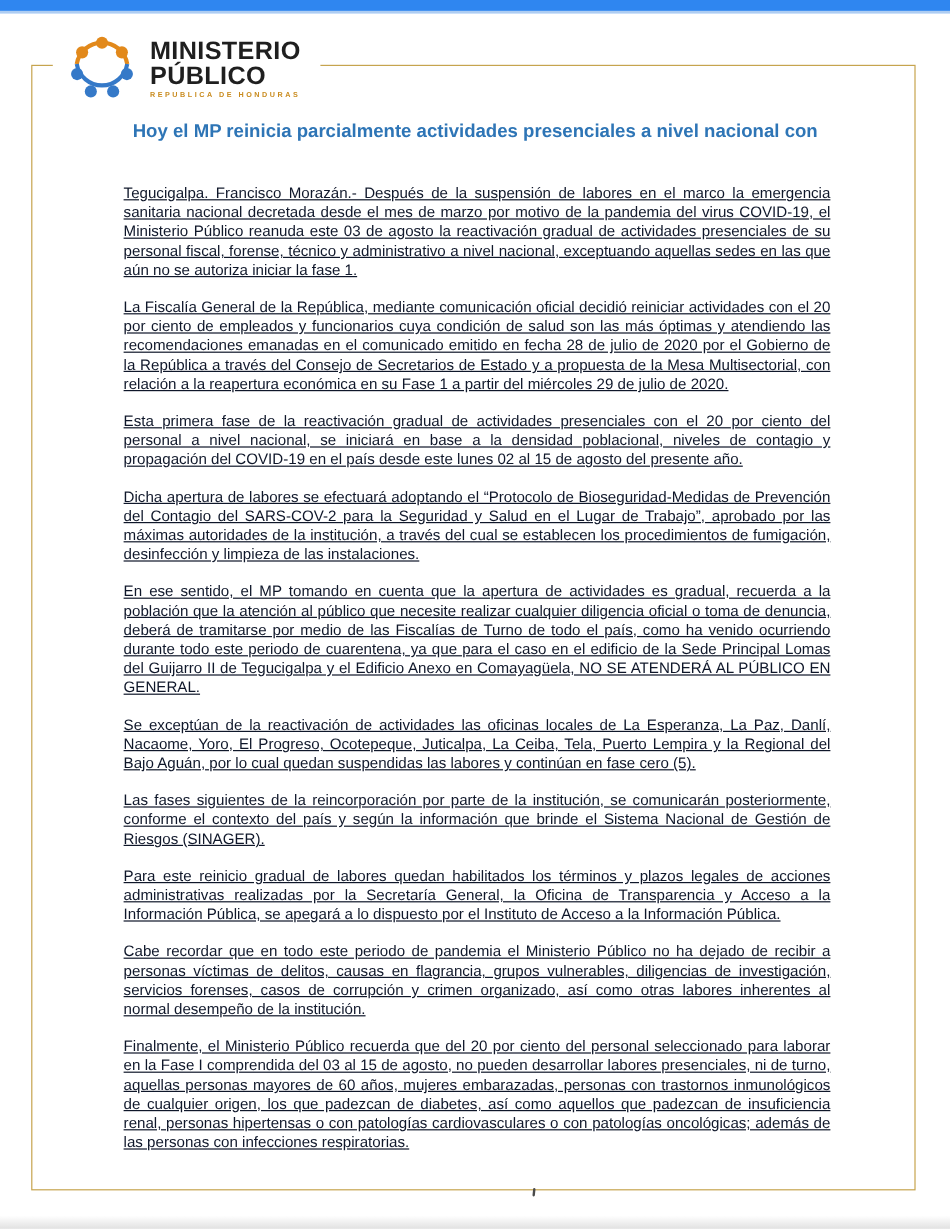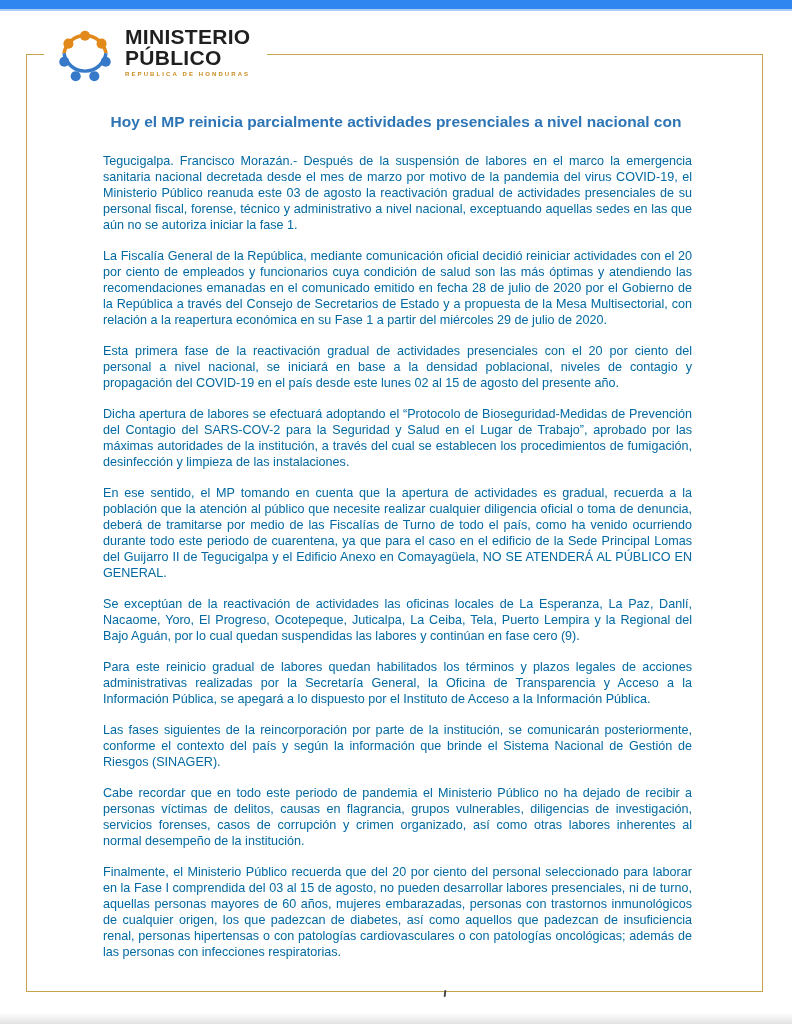--- a/index.html
+++ b/index.html
@@ -10,40 +10,41 @@
   .top-bar{
     position:absolute;top:0;left:0;width:792px;height:9px;
     background:#2F86F0;border-bottom:2px solid #AECDF2;
   }
   .gold-border{
     position:absolute;left:26px;top:54px;width:737px;height:938px;
     border:1.5px solid #C6A44E;box-sizing:border-box;
   }
   .logo{
     position:absolute;left:44px;top:22px;background:#ffffff;
-    padding:4px 16px 6px 10px;display:flex;align-items:flex-start;gap:9px;
+    padding:4px 16px 6px 10px;display:flex;align-items:center;gap:9px;
   }
   .logo svg{display:block;}
   .logo-name{
     font-size:21px;font-weight:bold;color:#1f1f1f;line-height:21px;letter-spacing:0.3px;
   }
   .logo-tagline{
     font-size:6px;font-weight:bold;color:#C98B1E;letter-spacing:2.1px;margin-top:3px;
     white-space:nowrap;
   }
   .doc-title{
-    position:absolute;top:96px;left:0;right:0;margin:16px auto;width:660px;
+    position:absolute;top:96px;left:0;right:0;margin:4px auto;width:660px;
     text-align:center;font-size:15.5px;font-weight:bold;color:#2E75B6;line-height:19.5px;
   }
   .article{
     position:absolute;top:153px;left:103px;width:589px;
   }
   .article p{
-    margin:0 0 15px 0;font-size:12.6px;line-height:16px;color:#0369a1;
+    margin:0 0 15px 0;font-size:12.6px;line-height:16px;color:#0f172a;
     text-align:justify;
+    text-decoration:underline;
   }
   .stray-mark{
     position:absolute;left:444px;top:990px;width:2px;height:7px;background:#4a4a4a;
     transform:rotate(6deg);border-radius:1px;
   }
   .photo-edge{
     position:absolute;left:0;bottom:0;width:792px;height:11px;
     background:linear-gradient(to bottom, rgba(120,120,120,0), rgba(120,120,120,0.22));
   }
 </style>
@@ -75,21 +76,21 @@
 <h1 class="doc-title">
   <span style="display:block">Hoy el MP reinicia parcialmente actividades presenciales a nivel nacional con</span>
 </h1>
 
 <main class="article">
   <p>Tegucigalpa. Francisco Morazán.- Después de la suspensión de labores en el marco la emergencia sanitaria nacional decretada desde el mes de marzo por motivo de la pandemia del virus COVID-19, el Ministerio Público reanuda este 03 de agosto la reactivación gradual de actividades presenciales de su personal fiscal, forense, técnico y administrativo a nivel nacional, exceptuando aquellas sedes en las que aún no se autoriza iniciar la fase 1.</p>
   <p>La Fiscalía General de la República, mediante comunicación oficial decidió reiniciar actividades con el 20 por ciento de empleados y funcionarios cuya condición de salud son las más óptimas y atendiendo las recomendaciones emanadas en el comunicado emitido en fecha 28 de julio de 2020 por el Gobierno de la República a través del Consejo de Secretarios de Estado y a propuesta de la Mesa Multisectorial, con relación a la reapertura económica en su Fase 1 a partir del miércoles 29 de julio de 2020.</p>
   <p>Esta primera fase de la reactivación gradual de actividades presenciales con el 20 por ciento del personal a nivel nacional, se iniciará en base a la densidad poblacional, niveles de contagio y propagación del COVID-19 en el país desde este lunes 02 al 15 de agosto del presente año.</p>
   <p>Dicha apertura de labores se efectuará adoptando el “Protocolo de Bioseguridad-Medidas de Prevención del Contagio del SARS-COV-2 para la Seguridad y Salud en el Lugar de Trabajo”, aprobado por las máximas autoridades de la institución, a través del cual se establecen los procedimientos de fumigación, desinfección y limpieza de las instalaciones.</p>
   <p>En ese sentido, el MP tomando en cuenta que la apertura de actividades es gradual, recuerda a la población que la atención al público que necesite realizar cualquier diligencia oficial o toma de denuncia, deberá de tramitarse por medio de las Fiscalías de Turno de todo el país, como ha venido ocurriendo durante todo este periodo de cuarentena, ya que para el caso en el edificio de la Sede Principal Lomas del Guijarro II de Tegucigalpa y el Edificio Anexo en Comayagüela, NO SE ATENDERÁ AL PÚBLICO EN GENERAL.</p>
-  <p>Se exceptúan de la reactivación de actividades las oficinas locales de La Esperanza, La Paz, Danlí, Nacaome, Yoro, El Progreso, Ocotepeque, Juticalpa, La Ceiba, Tela, Puerto Lempira y la Regional del Bajo Aguán, por lo cual quedan suspendidas las labores y continúan en fase cero (9).</p>
+  <p>Se exceptúan de la reactivación de actividades las oficinas locales de La Esperanza, La Paz, Danlí, Nacaome, Yoro, El Progreso, Ocotepeque, Juticalpa, La Ceiba, Tela, Puerto Lempira y la Regional del Bajo Aguán, por lo cual quedan suspendidas las labores y continúan en fase cero (5).</p>
+  <p>Las fases siguientes de la reincorporación por parte de la institución, se comunicarán posteriormente, conforme el contexto del país y según la información que brinde el Sistema Nacional de Gestión de Riesgos (SINAGER).</p>
   <p>Para este reinicio gradual de labores quedan habilitados los términos y plazos legales de acciones administrativas realizadas por la Secretaría General, la Oficina de Transparencia y Acceso a la Información Pública, se apegará a lo dispuesto por el Instituto de Acceso a la Información Pública.</p>
-  <p>Las fases siguientes de la reincorporación por parte de la institución, se comunicarán posteriormente, conforme el contexto del país y según la información que brinde el Sistema Nacional de Gestión de Riesgos (SINAGER).</p>
   <p>Cabe recordar que en todo este periodo de pandemia el Ministerio Público no ha dejado de recibir a personas víctimas de delitos, causas en flagrancia, grupos vulnerables, diligencias de investigación, servicios forenses, casos de corrupción y crimen organizado, así como otras labores inherentes al normal desempeño de la institución.</p>
   <p>Finalmente, el Ministerio Público recuerda que del 20 por ciento del personal seleccionado para laborar en la Fase I comprendida del 03 al 15 de agosto, no pueden desarrollar labores presenciales, ni de turno, aquellas personas mayores de 60 años, mujeres embarazadas, personas con trastornos inmunológicos de cualquier origen, los que padezcan de diabetes, así como aquellos que padezcan de insuficiencia renal, personas hipertensas o con patologías cardiovasculares o con patologías oncológicas; además de las personas con infecciones respiratorias.</p>
 </main>
 
 <div class="stray-mark"></div>
 <div class="photo-edge"></div>
 
 </body></html>

